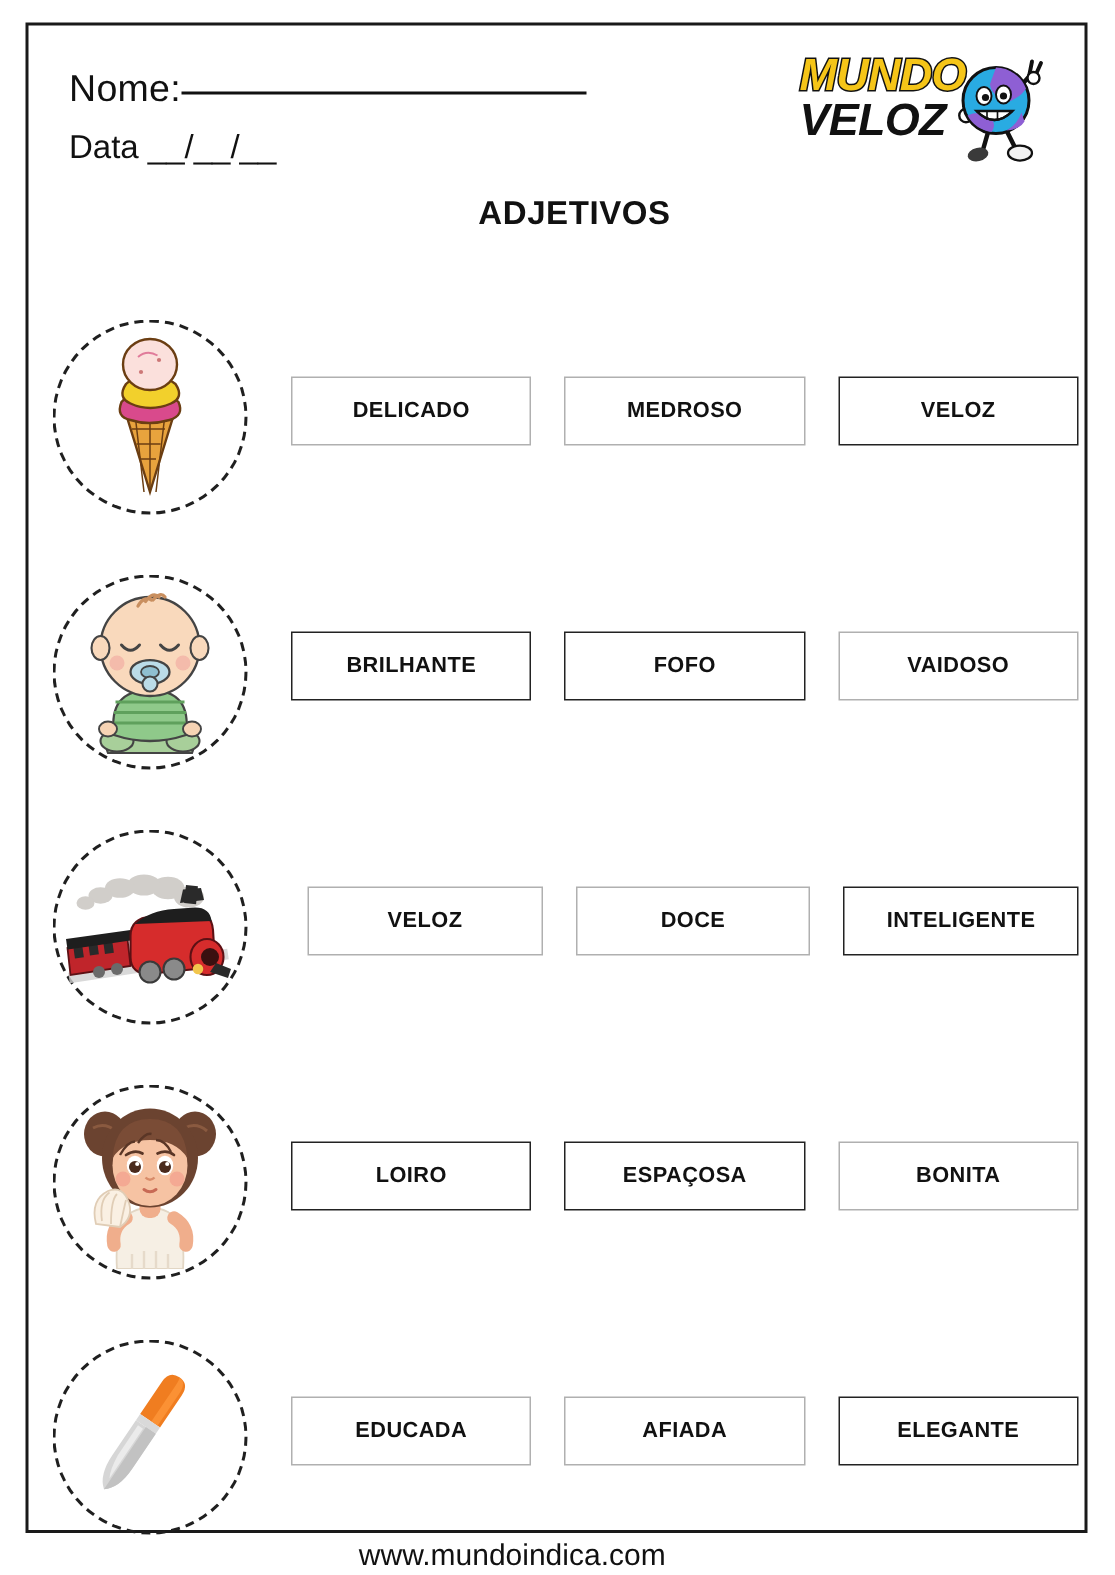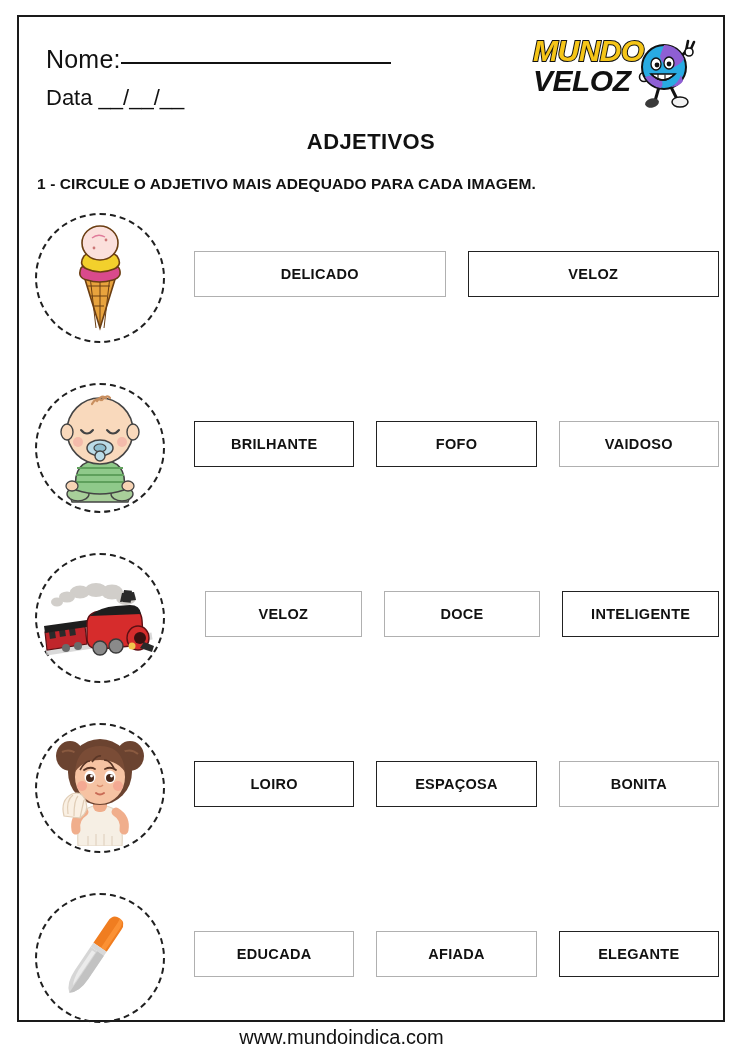--- a/index.html
+++ b/index.html
@@ -97,21 +97,21 @@
     right: 4px;
     top: 6px;
     width: 66px;
     height: 74px;
   }
 
   
   .title {
     position: absolute;
     top: 112px;
-    left: 0;
+    left: 12px;
     width: 100%;
     text-align: center;
     font-size: 22px;
     font-weight: bold;
     color: #111;
     letter-spacing: 0.4px;
   }
   .instruction {
     position: absolute;
     top: 158px;
@@ -229,21 +229,20 @@
         <circle cx="26" cy="28" r="2.4" fill="#111"></circle>
         <circle cx="38" cy="27" r="2.4" fill="#111"></circle>
         <path d="M20 37 q12 12 24 0 z" fill="#fff" stroke="#111" stroke-width="1.6"></path>
         <path d="M20 37 q12 12 24 0" fill="none" stroke="#111" stroke-width="1.6"></path>
         <path d="M27 37 v6 M34 37.5 v6" stroke="#111" stroke-width="1.1"></path>
       </svg>
     </div>
   </div>
 
   <div class="title">ADJETIVOS</div>
-  <div class="instruction">1 - CIRCULE O ADJETIVO MAIS ADEQUADO PARA CADA IMAGEM.</div>
 
   <div class="rows">
 
     <div class="qrow">
       <div class="pic-circle">
         <svg width="92" height="108" viewBox="0 0 92 108">
           <path d="M30 52 L62 52 L46 104 Z" fill="#E8A33D" stroke="#6B3E12" stroke-width="1.6"></path>
           <path d="M34 62 L56 62 M37 72 L53 72 M40 82 L50 82" stroke="#6B3E12" stroke-width="1" fill="none"></path>
           <path d="M36 52 L42 104 M46 52 L46 104 M56 52 L50 104" stroke="#6B3E12" stroke-width="1" fill="none"></path>
           <path d="M27 44 q-4 10 6 12 q12 4 26 0 q10 -3 6 -12 q-8 -8 -19 -8 q-12 0 -19 8 z" fill="#D94A8C" stroke="#6B3E12" stroke-width="1.6"></path>
@@ -251,20 +250,23 @@
           <ellipse cx="46" cy="19" rx="18" ry="17" fill="#FBE0DC" stroke="#6B3E12" stroke-width="1.6"></ellipse>
           <path d="M38 14 q6 -5 13 -1" stroke="#E07B9A" stroke-width="1.3" fill="none"></path>
           <circle cx="40" cy="24" r="1.4" fill="#C77"></circle>
           <circle cx="52" cy="16" r="1.4" fill="#C77"></circle>
         </svg>
       </div>
       <div class="options">
         <div class="opt-box">
           <span class="opt-label">DELICADO</span>
         </div>
+        <div class="opt-box">
+          <span class="opt-label">MEDROSO</span>
+        </div>
         <div class="opt-box dark">
           <span class="opt-label">VELOZ</span>
         </div>
       </div>
     </div>
 
     <div class="qrow">
       <div class="pic-circle">
         <svg width="104" height="116" viewBox="0 0 104 116">
 

